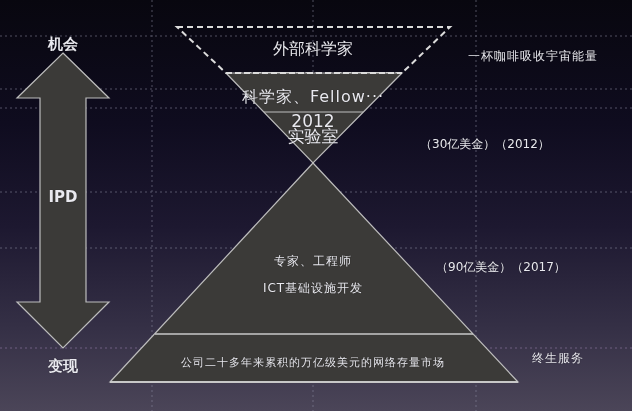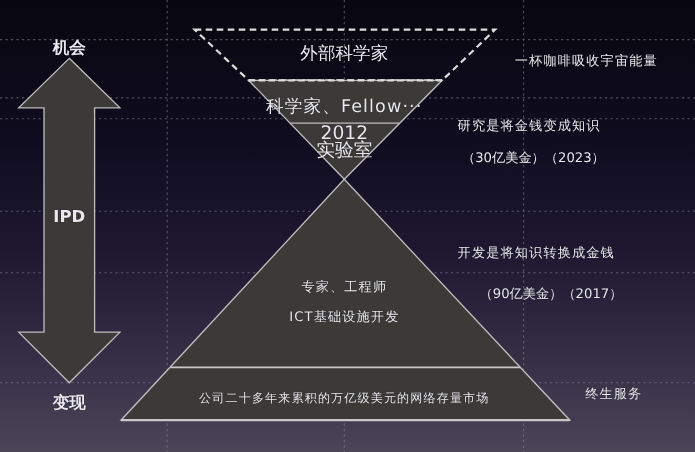--- a/index.html
+++ b/index.html
@@ -66,19 +66,17 @@
   <div class="lbl s10" style="left:313px; top:49px;">外部科学家</div>
   <div class="lbl s10 tight" style="left:313px; top:97px;">科学家、Fellow···</div>
   <div class="lbl s11" style="left:313px; top:121px;">2012</div>
   <div class="lbl s11" style="left:313px; top:136px;">实验室</div>
 
   <div class="lbl s12 tight" style="left:313px; top:261px;">专家、工程师</div>
   <div class="lbl s12 tight" style="left:313px; top:288px;">ICT基础设施开发</div>
   <div class="lbl s13 tight" style="left:313px; top:362px;">公司二十多年来累积的万亿级美元的网络存量市场</div>
 
   <div class="lbl s12 left tight" style="left:468px; top:56px;">一杯咖啡吸收宇宙能量</div>
-  <div class="lbl s12 left tight" style="left:416px; top:115px;">研究是将金钱变成知识</div>
-  <div class="lbl s12 left" style="left:420px; top:144px;">（30亿美金）（2023）</div>
-  <div class="lbl s12 left tight" style="left:416px; top:230px;">开发是将知识转换成金钱</div>
+  <div class="lbl s12 left" style="left:420px; top:144px;">（30亿美金）（2012）</div>
   <div class="lbl s12 left" style="left:436px; top:267px;">（90亿美金）（2017）</div>
   <div class="lbl s12 left tight" style="left:532px; top:358px;">终生服务</div>
 
 </div>
 
 </body></html>

